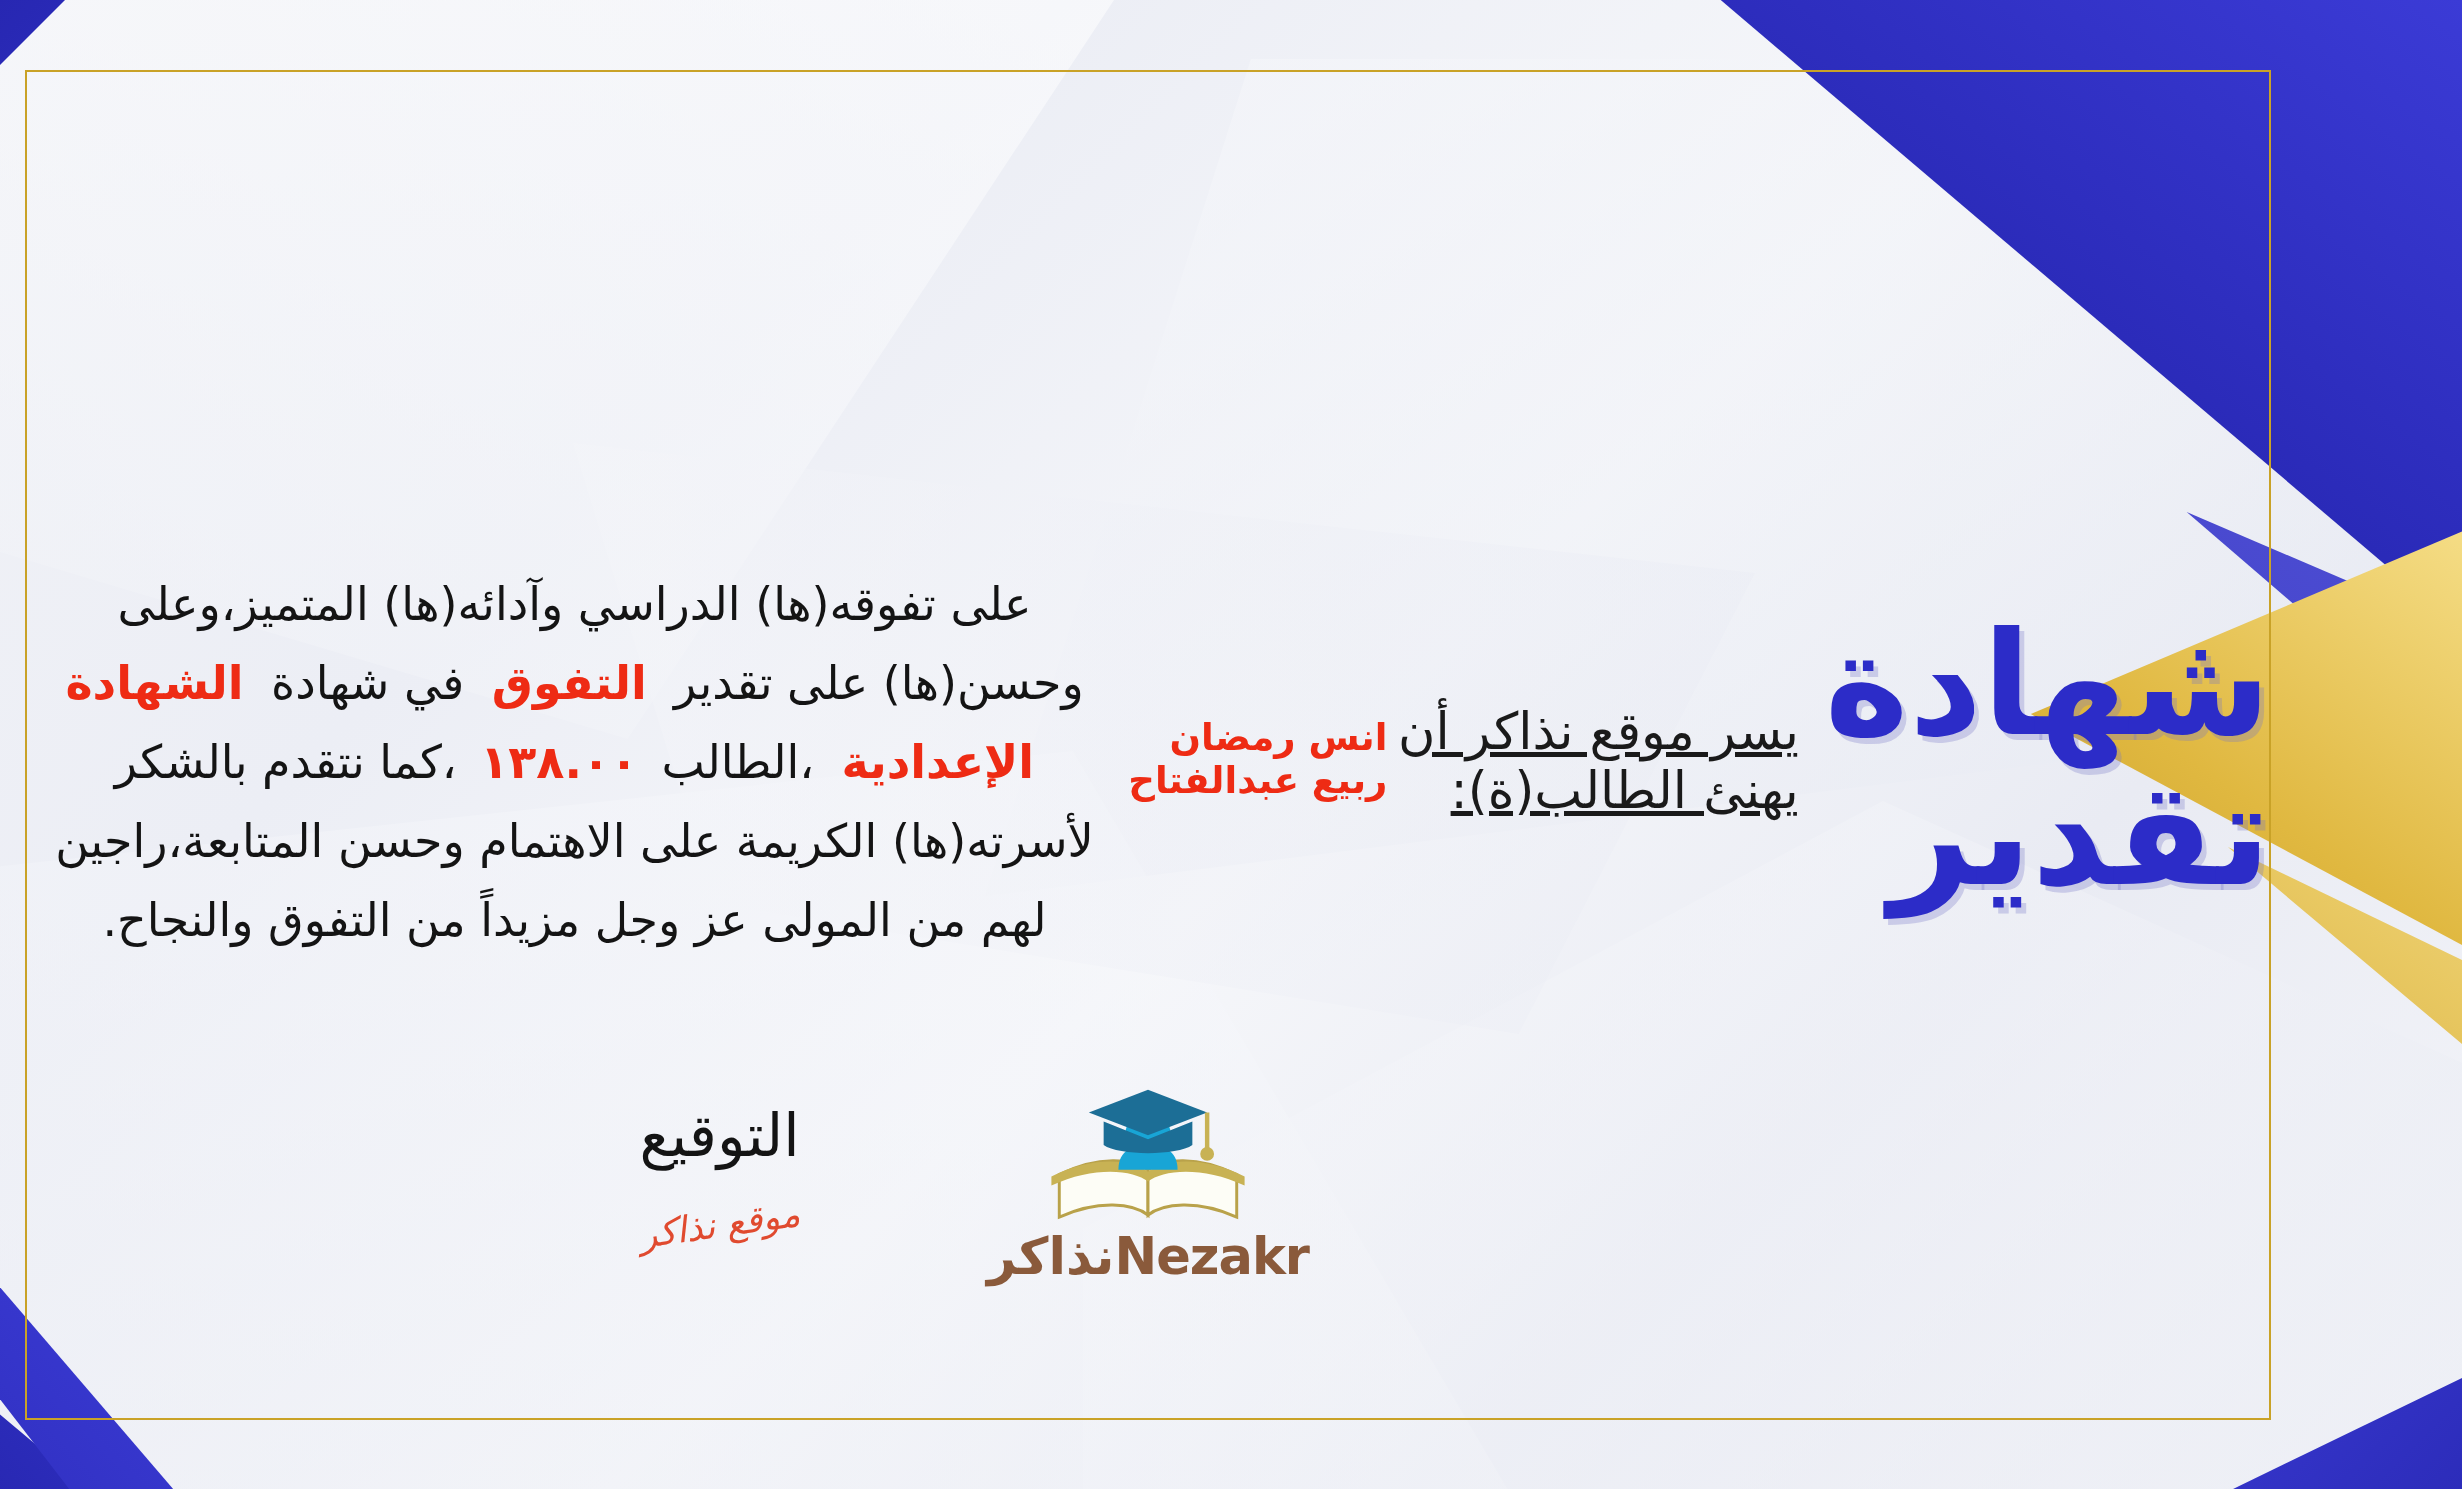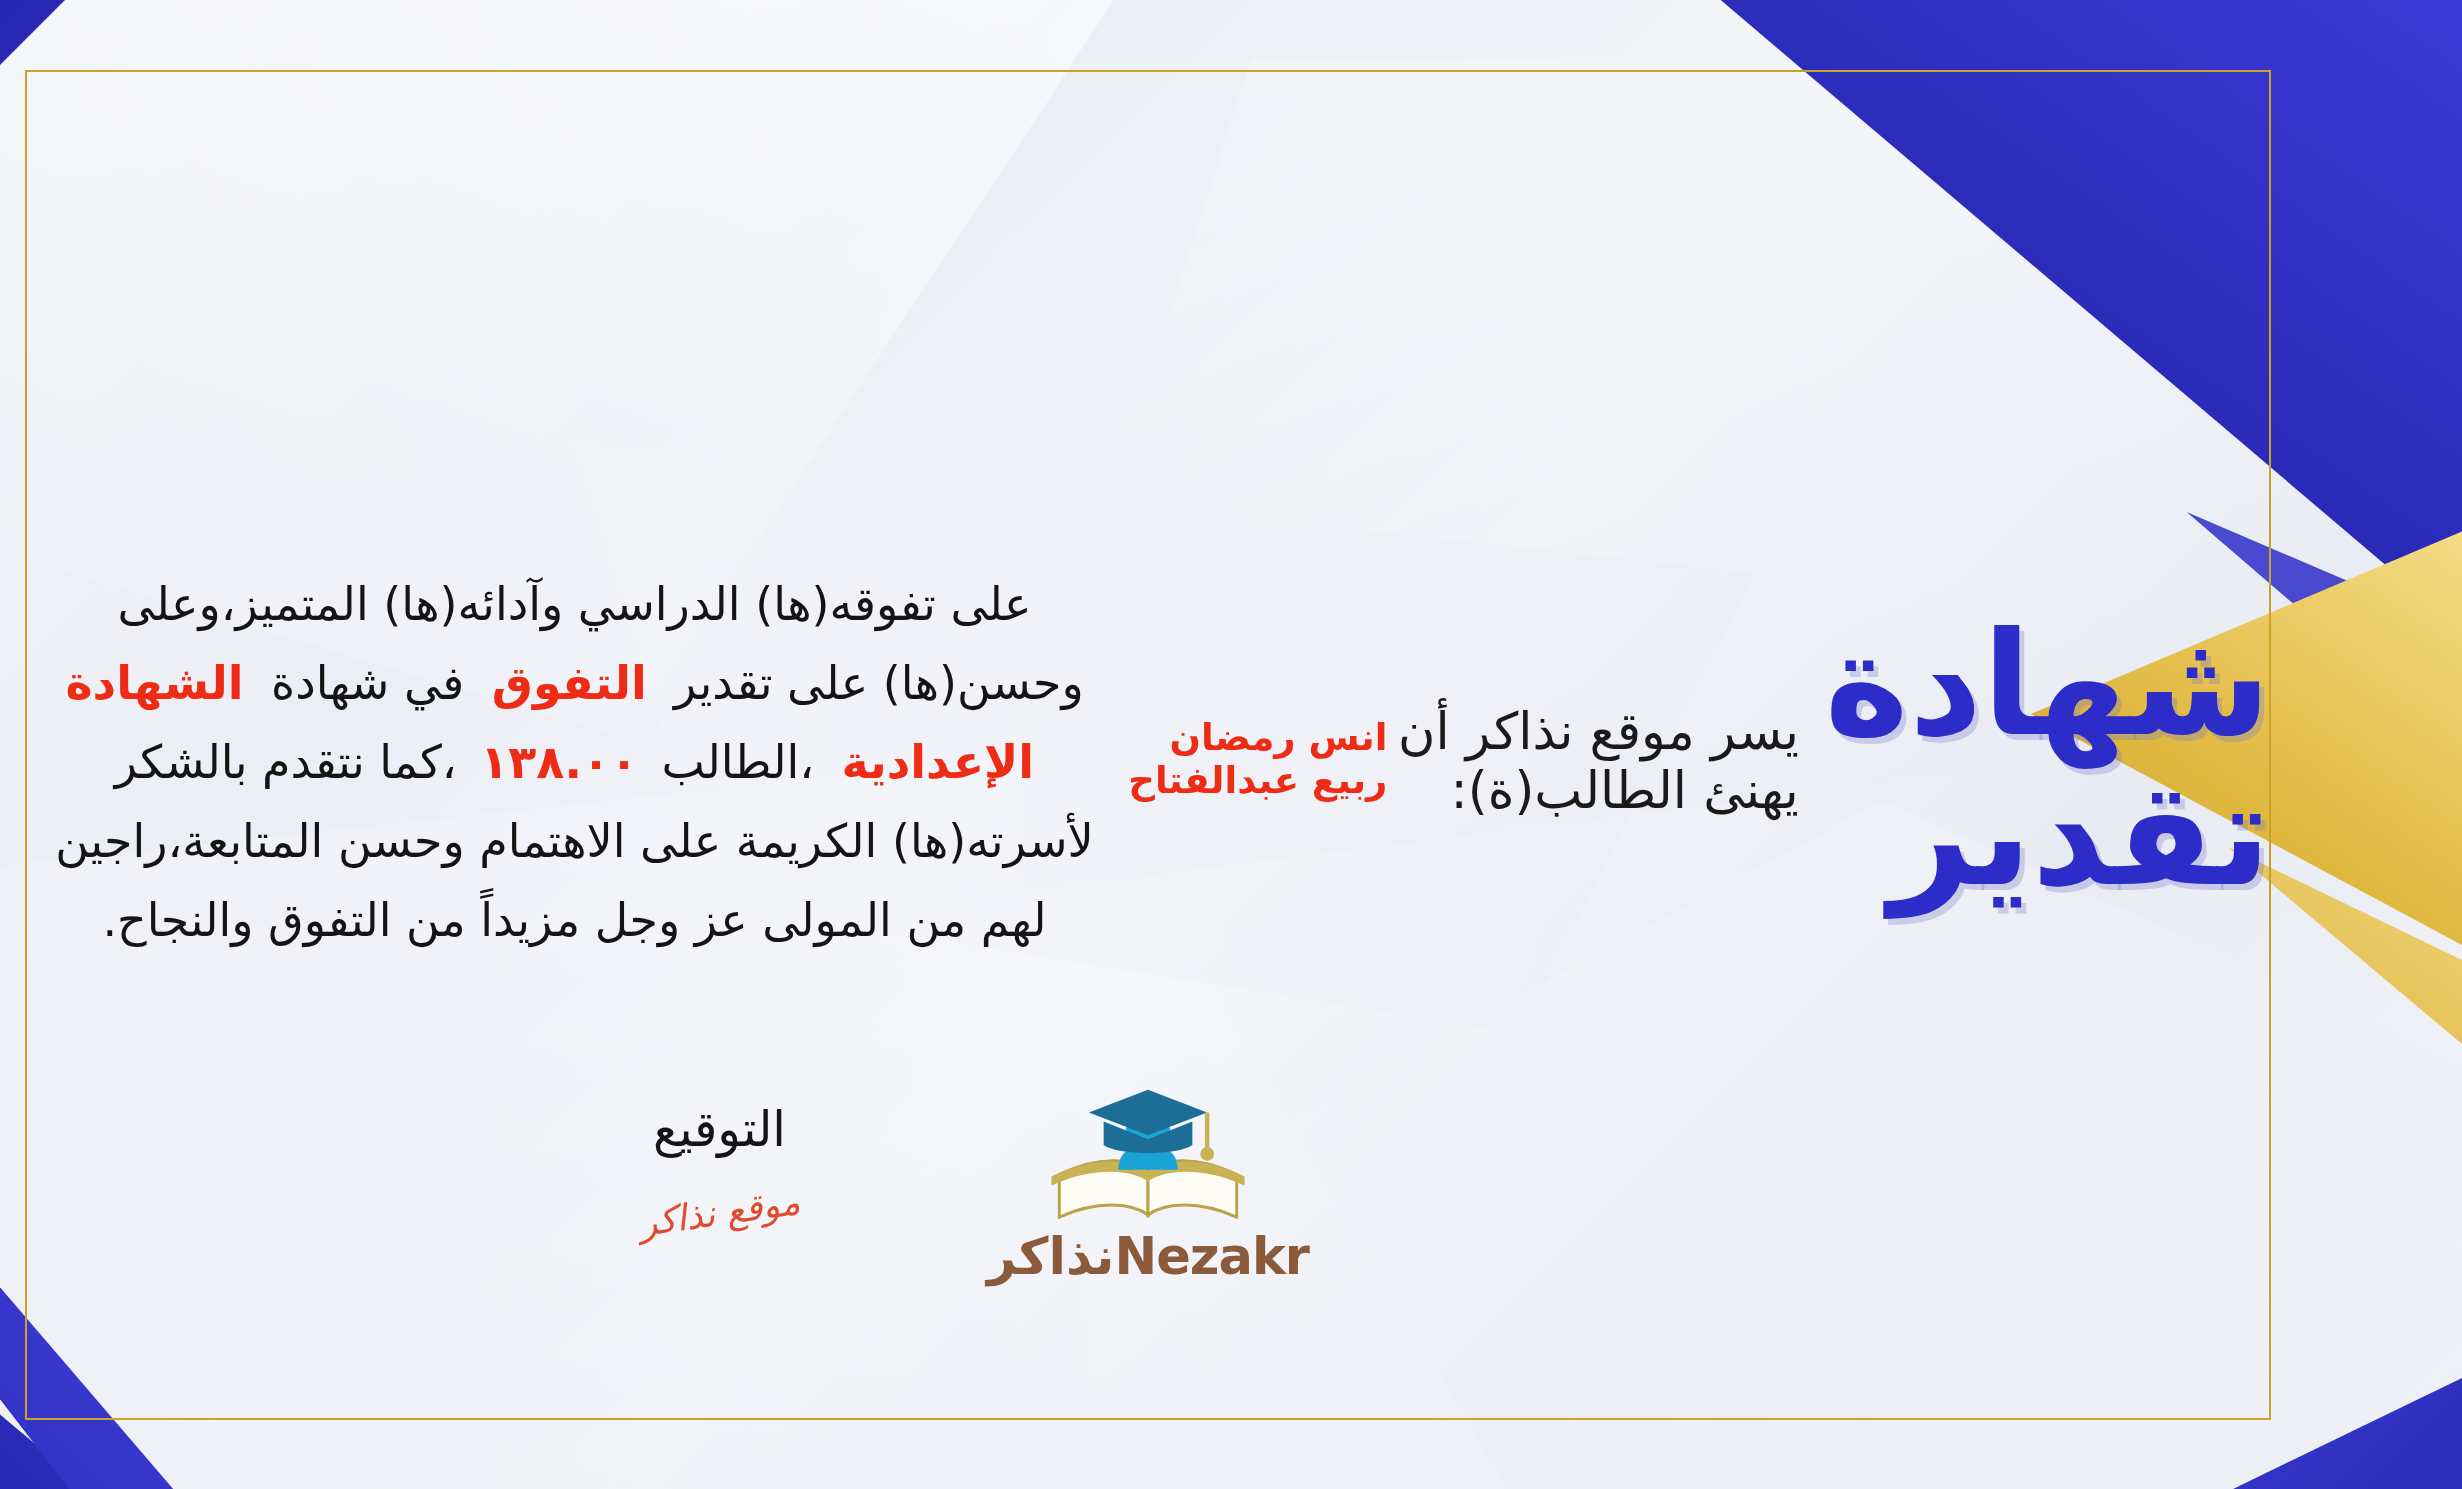--- a/index.html
+++ b/index.html
@@ -176,20 +176,21 @@
     line-height: 1.05;
     direction: rtl;
   }
 
   .lead {
     margin-top: 32px;
     font-size: 51px;
     color: #1a1a1a;
     direction: rtl;
     font-weight: 500;
+    text-decoration: underline;
   }
 
   .student-name {
     margin-top: 28.6px;
     font-size: 37px;
     color: #ee2b14;
     direction: rtl;
     font-weight: 600;
   }
 
@@ -226,21 +227,21 @@
 
   .signature-block {
     position: absolute;
     right: 1330px;
     top: 29.5px;
     width: 443px;
     text-align: center;
     direction: rtl;
   }
   .signature-label {
-    font-size: 49px;
+    font-size: 59px;
     color: #141414;
     font-weight: 500;
   }
   .signature-script {
     margin-top: 34px;
     font-family: "DejaVu Serif", "Liberation Serif", serif;
     font-style: italic;
     font-size: 36px;
     color: #e04a2f;
     transform: rotate(-8deg);

